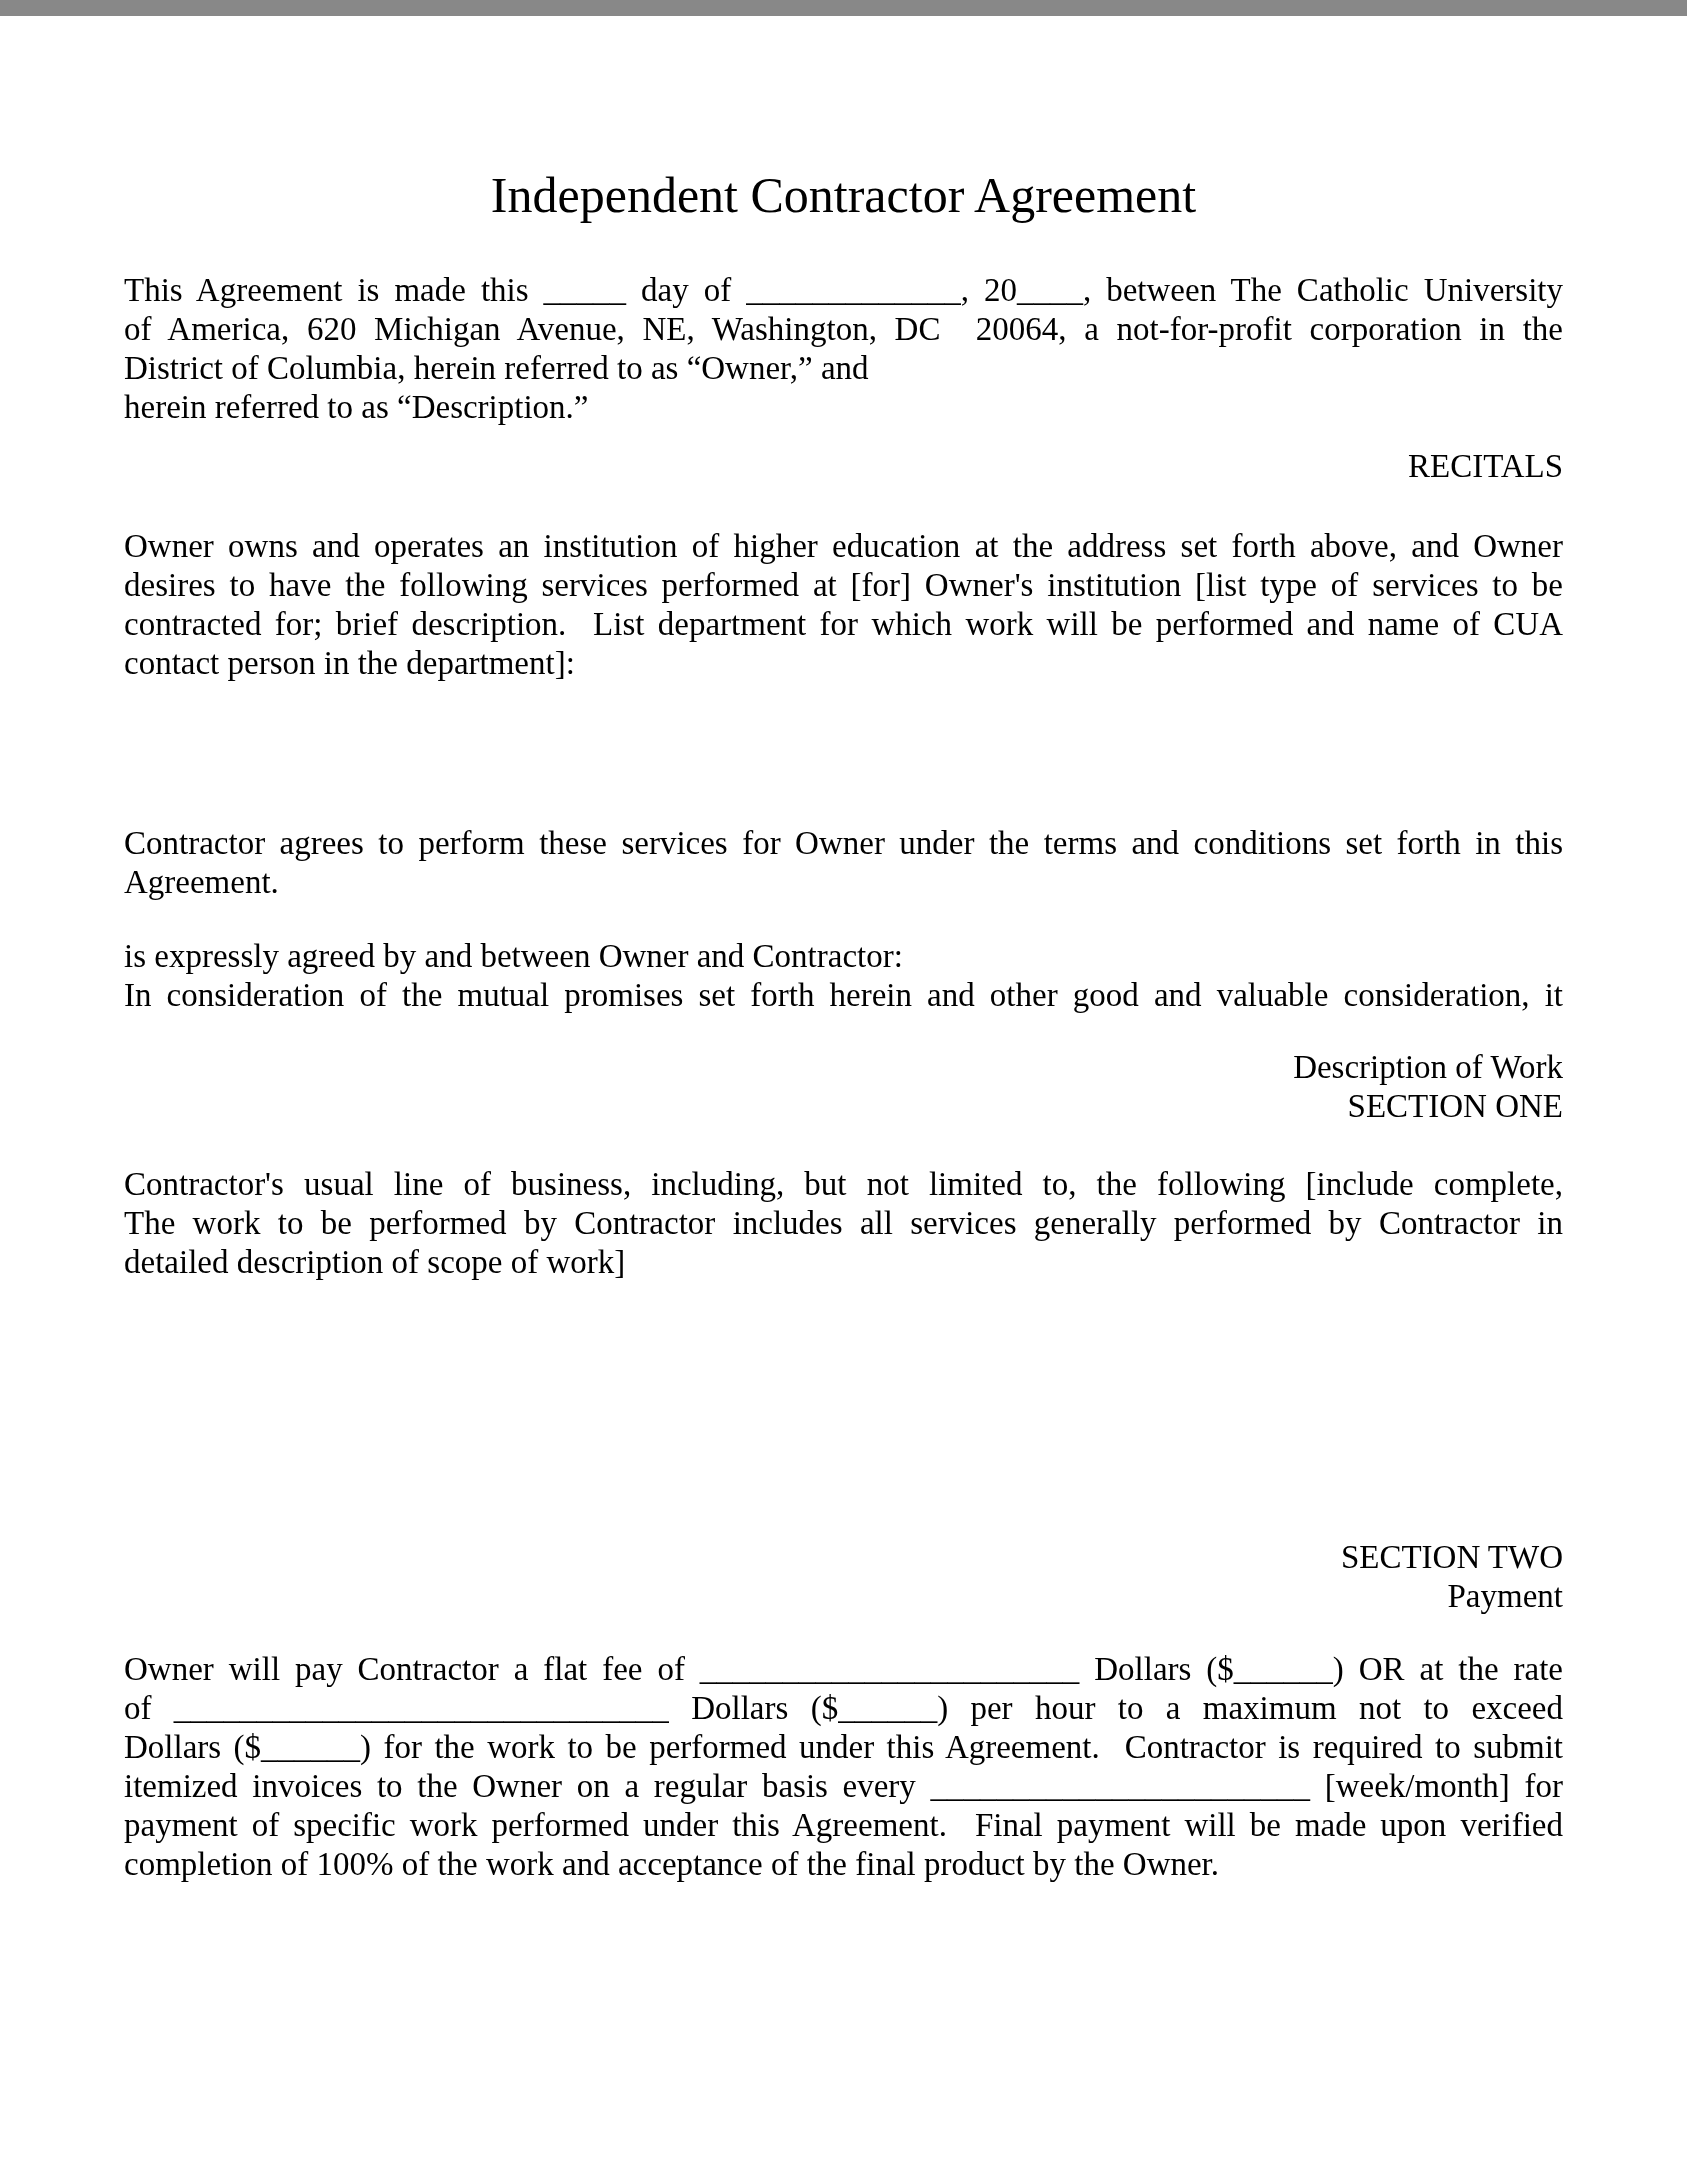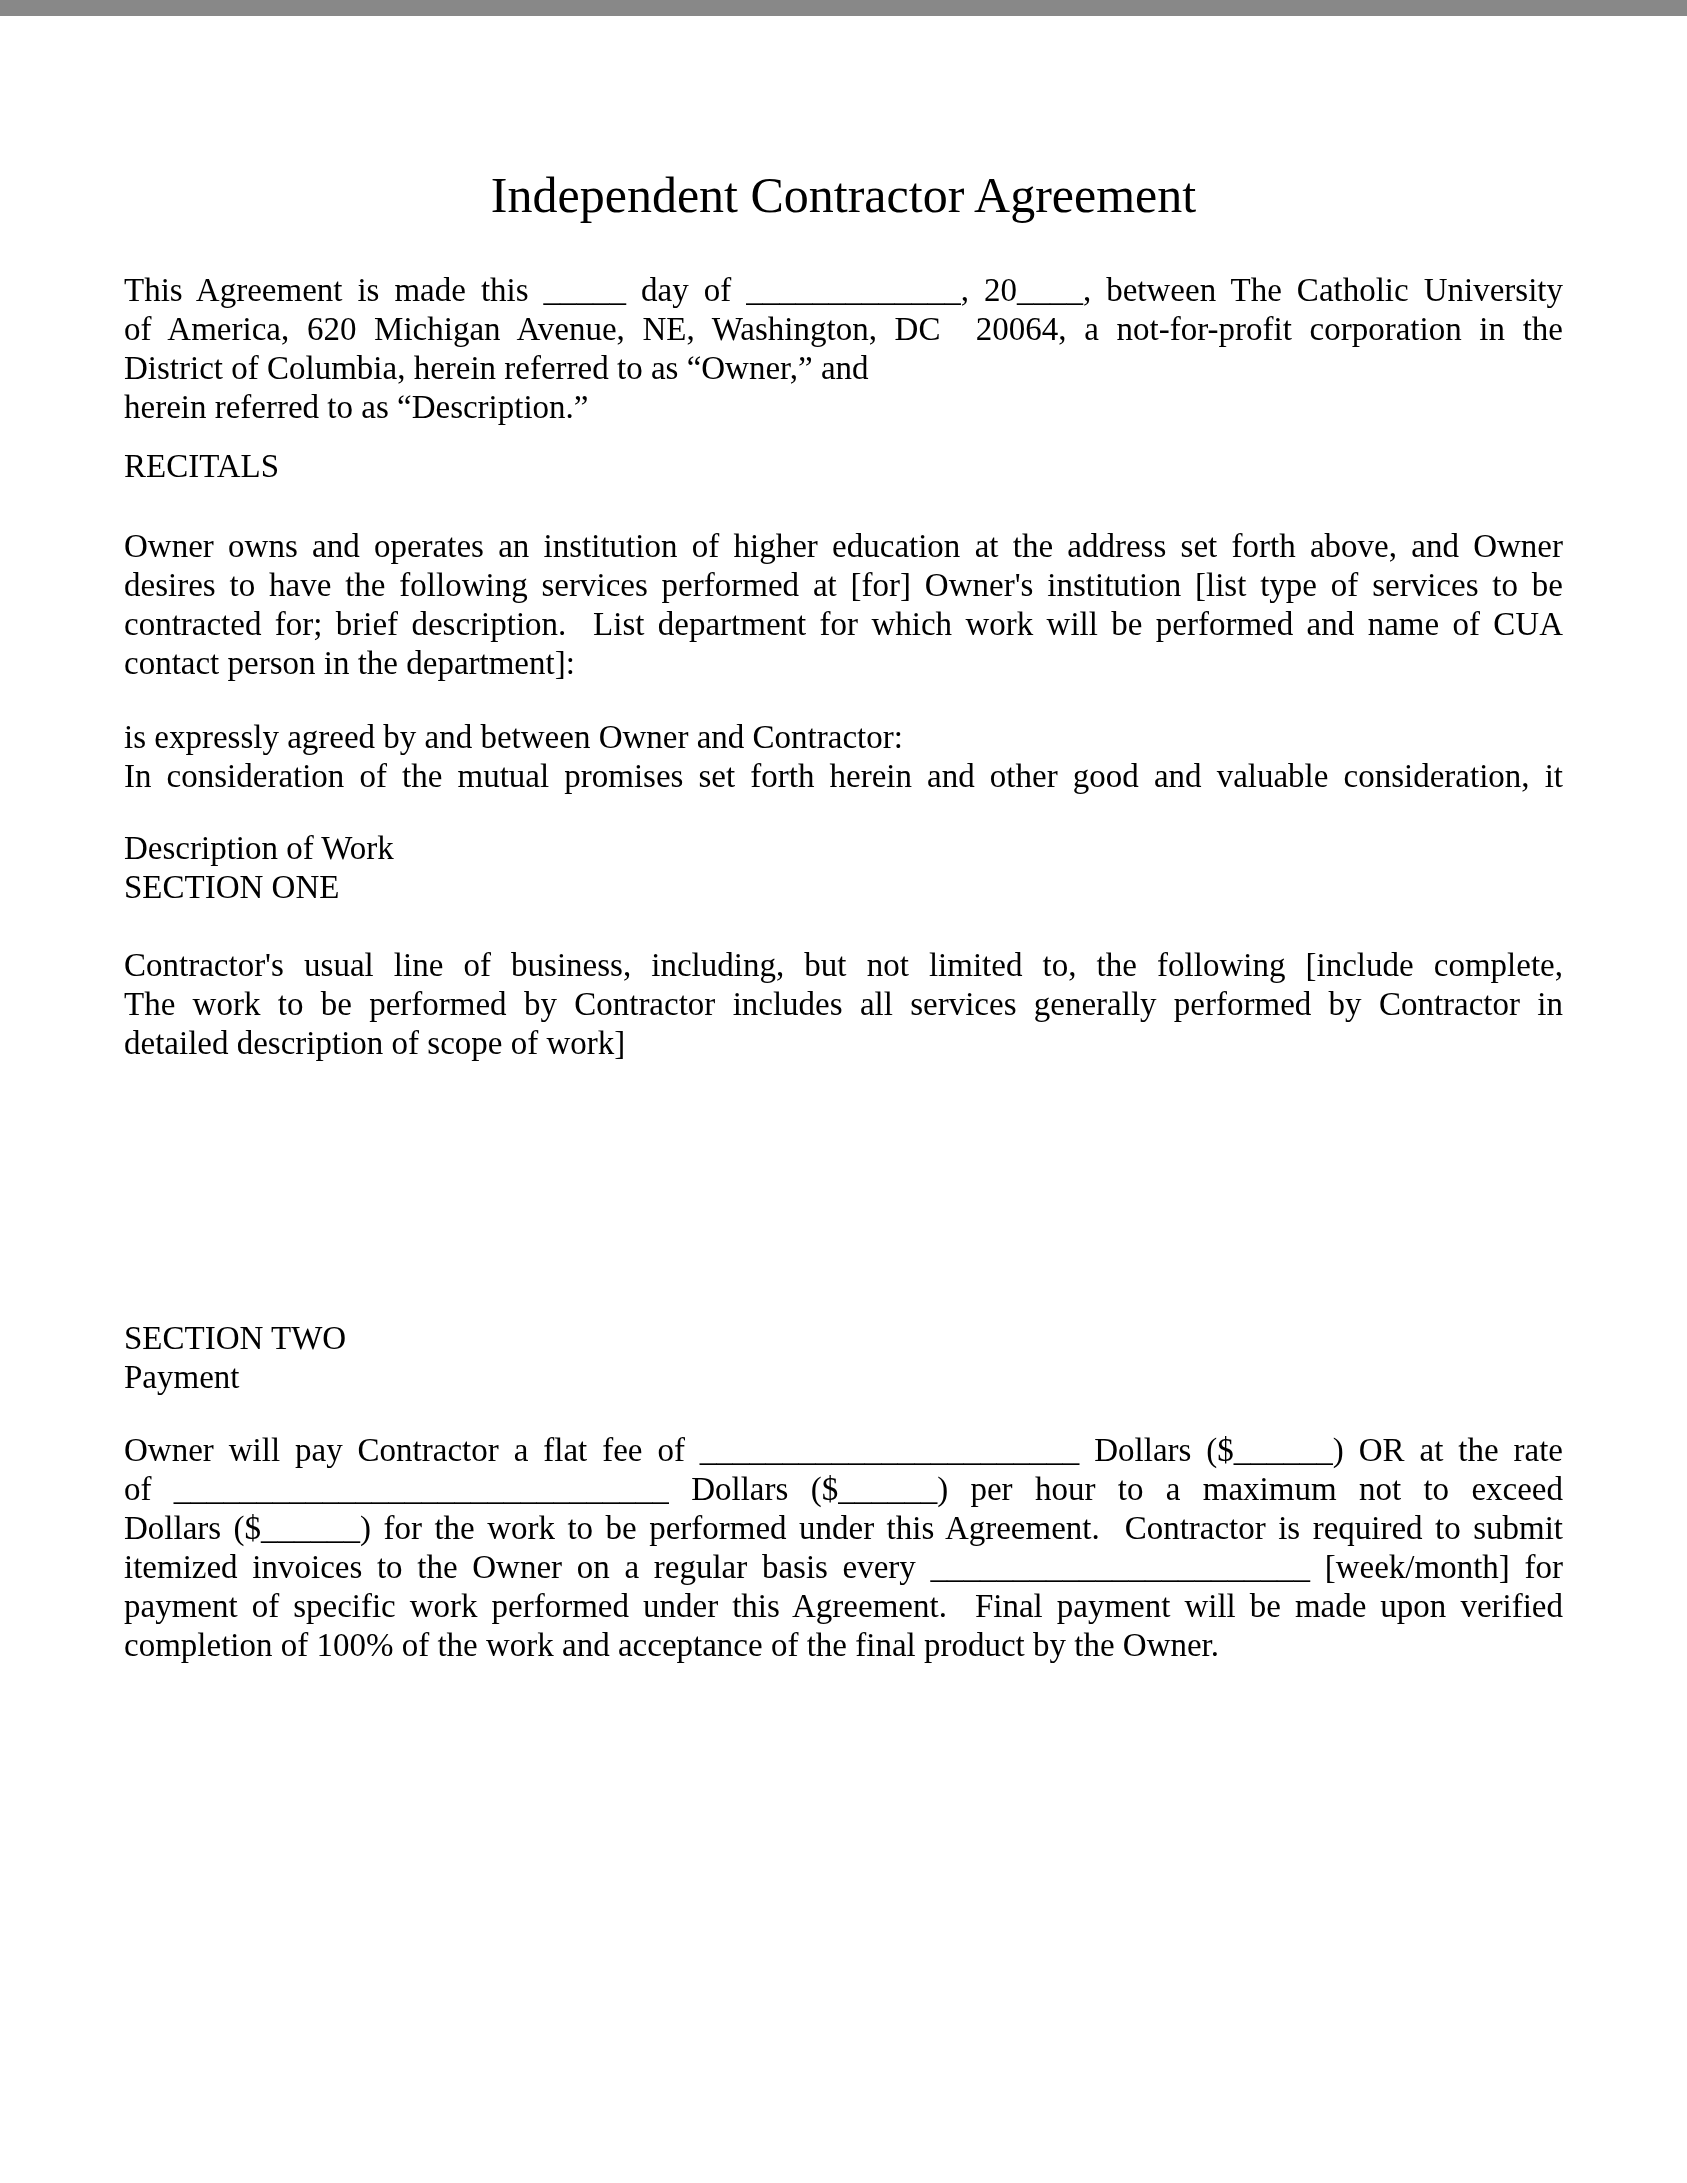--- a/index.html
+++ b/index.html
@@ -24,21 +24,21 @@
     white-space: nowrap;
   }
   .line {
     text-align: justify;
     height: 39px;
     overflow: hidden;
   }
   .line.full { text-align-last: justify; }
   .line.short { white-space: nowrap; }
   .heading {
-    text-align: left;
+    text-align: right;
     height: 39px;
     overflow: hidden;
   }
   
   .p1        { margin-top: 49px;  }
   .recitals  { margin-top: 20px;  }
   .p2        { margin-top: 41px;  }
   .p3        { margin-top: 141px; }
   .p4        { margin-top: 35px;  }
   .sec1      { margin-top: 33px;  }
@@ -62,20 +62,24 @@
 
   <div class="heading recitals">RECITALS</div>
 
   <div class="p2">
     <div class="line full">Owner owns and operates an institution of higher education at the address set forth above, and Owner</div>
     <div class="line full">desires to have the following services performed at [for] Owner's institution [list type of services to be</div>
     <div class="line full">contracted for; brief description.&nbsp; List department for which work will be performed and name of CUA</div>
     <div class="line short">contact person in the department]:</div>
   </div>
 
+  <div class="p3">
+    <div class="line full">Contractor agrees to perform these services for Owner under the terms and conditions set forth in this</div>
+    <div class="line short">Agreement.</div>
+  </div>
 
   <div class="p4">
     <div class="line short">is expressly agreed by and between Owner and Contractor:</div>
     <div class="line full">In consideration of the mutual promises set forth herein and other good and valuable consideration, it</div>
   </div>
 
   <div class="sec1">
     <div class="heading">Description of Work</div>
     <div class="heading">SECTION ONE</div>
   </div>

